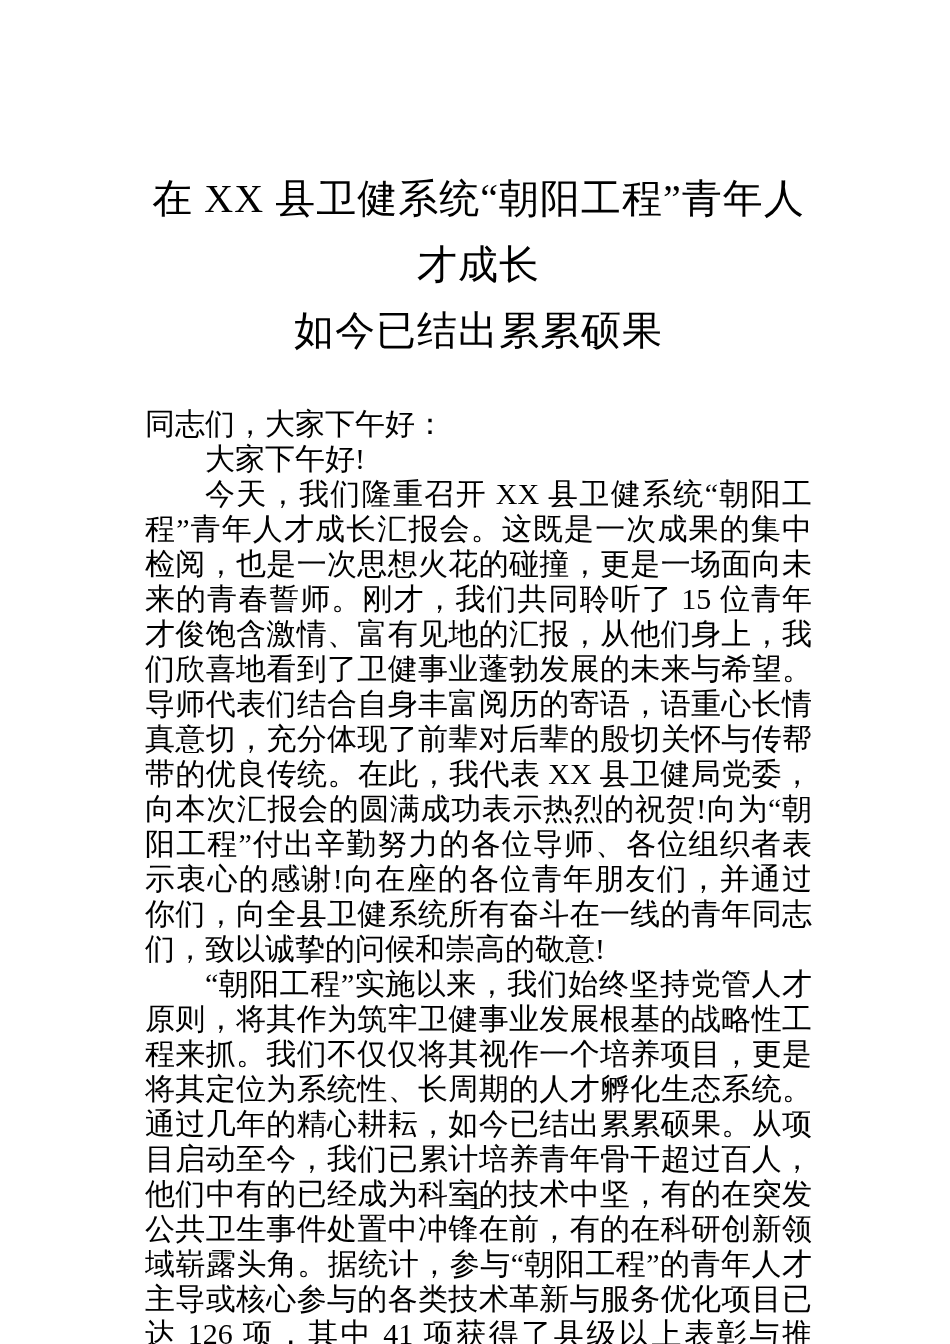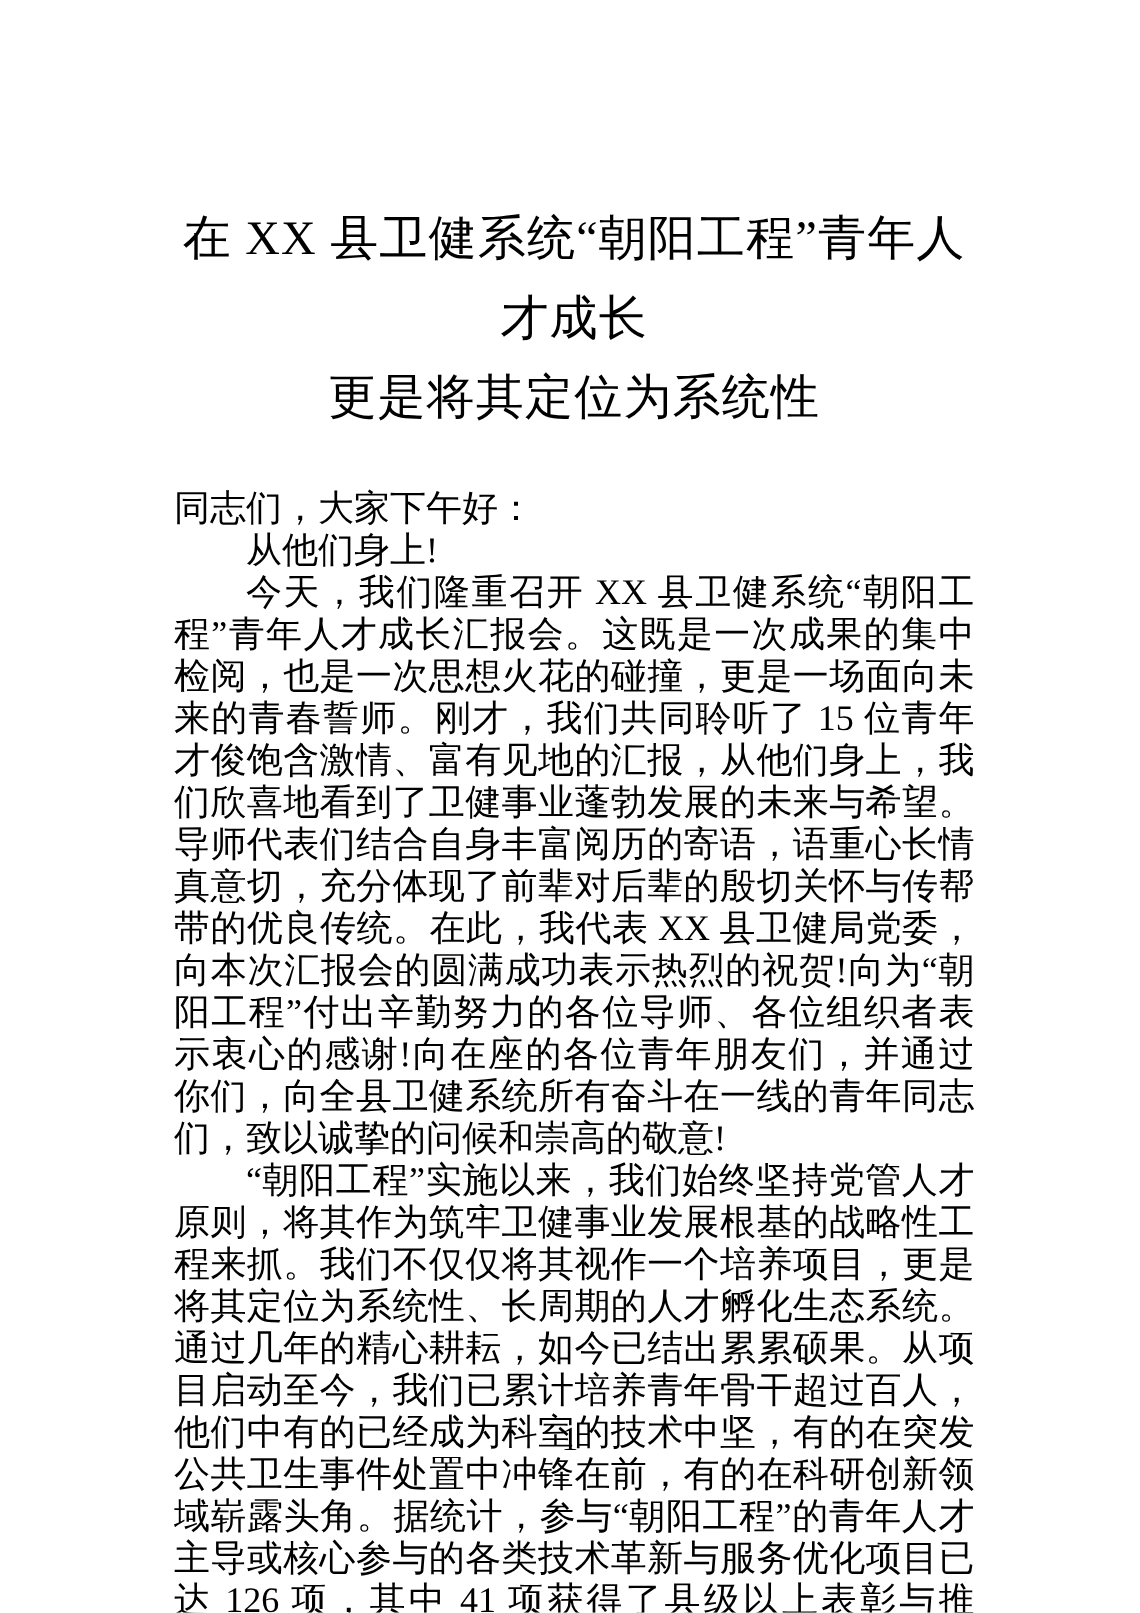--- a/index.html
+++ b/index.html
@@ -53,23 +53,23 @@
     line-height: 34px;
   }
 </style>
 </head>
 <body>
 
 <div class="page">
   <div class="content">
     <h1 class="doc-title">
       <span class="title-line">在 XX 县卫健系统“朝阳工程”青年人才成长</span>
-      <span class="title-line">更是将其定位为系统性</span>
+      <span class="title-line">如今已结出累累硕果</span>
     </h1>
     <div class="doc-body" id="doc-body">
         <p class="para">同志们，大家下午好：</p>
-        <p class="para indent">从他们身上!</p>
+        <p class="para indent">大家下午好!</p>
         <p class="para indent">今天，我们隆重召开 XX 县卫健系统“朝阳工程”青年人才成长汇报会。这既是一次成果的集中检阅，也是一次思想火花的碰撞，更是一场面向未来的青春誓师。刚才，我们共同聆听了 15 位青年才俊饱含激情、富有见地的汇报，从他们身上，我们欣喜地看到了卫健事业蓬勃发展的未来与希望。导师代表们结合自身丰富阅历的寄语，语重心长情真意切，充分体现了前辈对后辈的殷切关怀与传帮带的优良传统。在此，我代表 XX 县卫健局党委，向本次汇报会的圆满成功表示热烈的祝贺!向为“朝阳工程”付出辛勤努力的各位导师、各位组织者表示衷心的感谢!向在座的各位青年朋友们，并通过你们，向全县卫健系统所有奋斗在一线的青年同志们，致以诚挚的问候和崇高的敬意!</p>
         <p class="para indent">“朝阳工程”实施以来，我们始终坚持党管人才原则，将其作为筑牢卫健事业发展根基的战略性工程来抓。我们不仅仅将其视作一个培养项目，更是将其定位为系统性、长周期的人才孵化生态系统。通过几年的精心耕耘，如今已结出累累硕果。从项目启动至今，我们已累计培养青年骨干超过百人，他们中有的已经成为科室的技术中坚，有的在突发公共卫生事件处置中冲锋在前，有的在科研创新领域崭露头角。据统计，参与“朝阳工程”的青年人才主导或核心参与的各类技术革新与服务优化项目已达 126 项，其中 41 项获得了县级以上表彰与推广，直接惠及群众数十万人</p>
       </div>
   </div>
   <div class="page-number">1</div>
 </div>
 
 </body></html>

